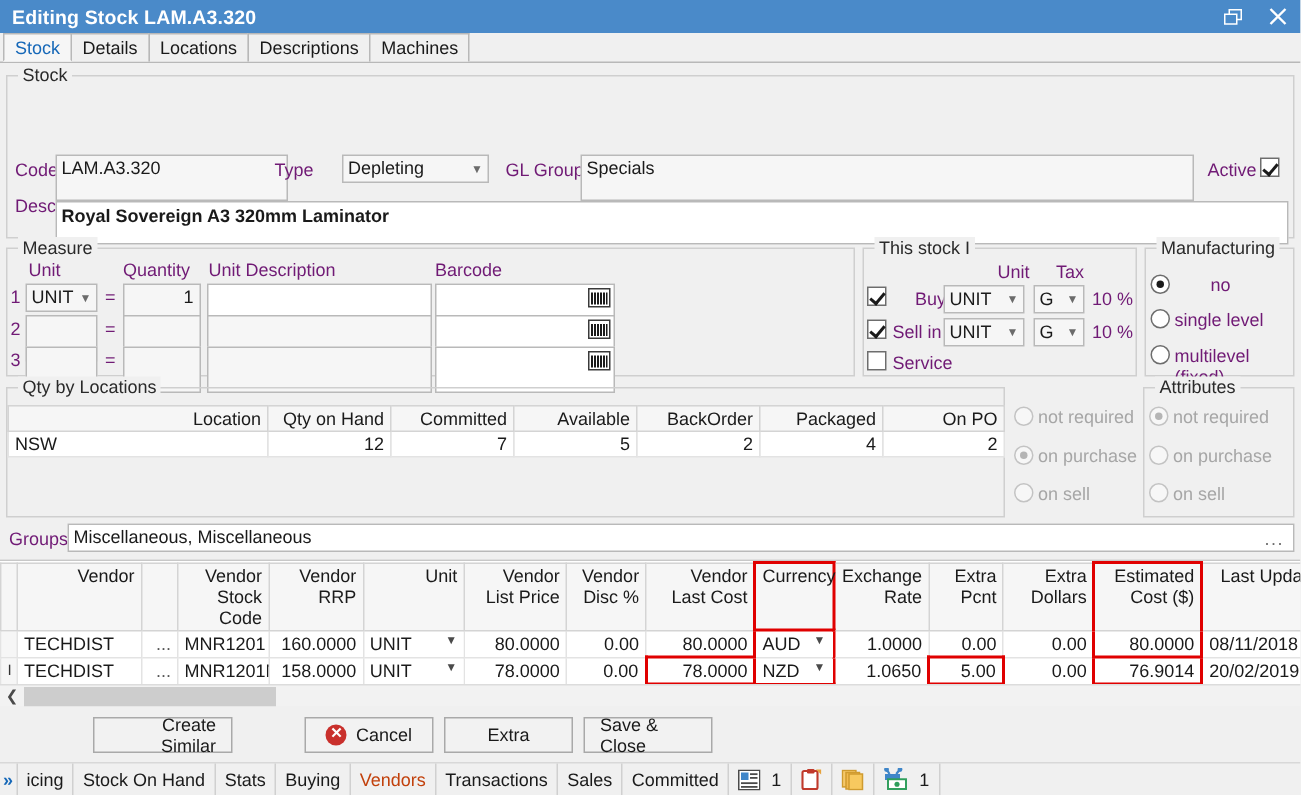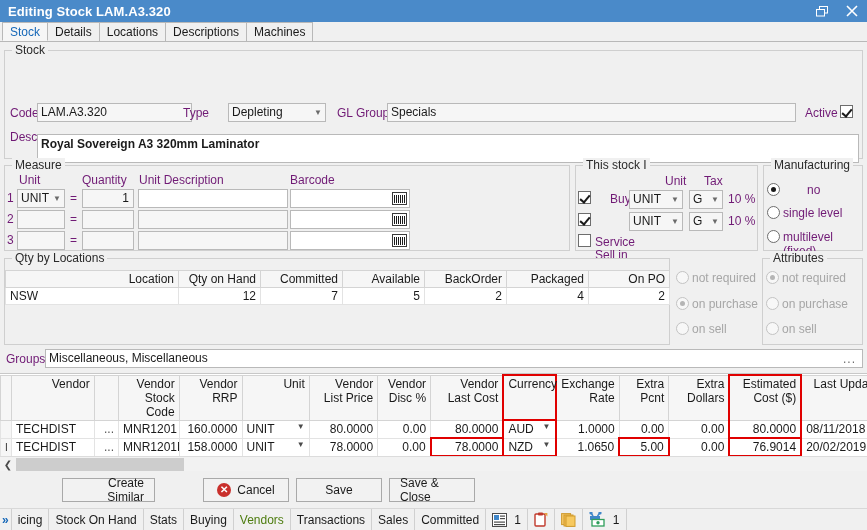--- a/index.html
+++ b/index.html
@@ -88,21 +88,21 @@
     padding: 0 3px;
     font-size: 12px;
     color: #2a2a2a;
   }
 
   
   .lbl { font-size: 12px; color: #701a75; }
   .inp {
     border: 1px solid #b9b9b9;
     background: #f6f6f6;
-    height: 19px;
+    height: 31px;
     font-family: "Liberation Sans", sans-serif;
     font-size: 12px;
     color: #1a1a1a;
     padding: 0 3px;
     line-height: 17px;
     white-space: nowrap; overflow: hidden;
   }
   .inp.white { background: #ffffff; }
   .inp.num { text-align: right; padding-right: 4px; }
   .combo {
@@ -247,21 +247,21 @@
     flex: 0 0 auto;
     font-size: 12px;
   }
   .sb-item {
     display: flex; align-items: center;
     padding: 0 6px;
     border-right: 1px solid #d0d0d0;
     color: #1a1a1a;
     white-space: nowrap;
   }
-  .sb-item.active { color: #4d7c0f; }
+  .sb-item.active { color: #c2410c; }
   .sb-item.chev { color: #1668b8; padding: 0 2px; font-weight: bold; }
   .sb-icon { display: inline-flex; align-items: center; }
   .sb-count { padding-left: 7px; }
 
   
   svg { display: block; }
 </style>
 </head>
 <body>
 
@@ -385,21 +385,21 @@
       <span>UNIT</span>
       <span class="arrow">▼</span>
     </div>
     <div class="combo enabled" style="position:absolute; left:689px; top:148px; width:34px;">
       <span>G</span>
       <span class="arrow">▼</span>
     </div>
     <div class="lbl" style="position:absolute; left:728px; top:150px;">10 %</div>
 
     <div class="cbx checked" style="position:absolute; left:578px; top:171px;"></div>
-    <div class="lbl" style="position:absolute; left:595px; top:172px;margin-top:34px;">Sell in</div>
+    <div class="lbl" style="position:absolute; left:595px; top:172px;">Sell in</div>
     <div class="combo enabled" style="position:absolute; left:629px; top:170px; width:54px;">
       <span>UNIT</span>
       <span class="arrow">▼</span>
     </div>
     <div class="combo enabled" style="position:absolute; left:689px; top:170px; width:34px;">
       <span>G</span>
       <span class="arrow">▼</span>
     </div>
     <div class="lbl" style="position:absolute; left:728px; top:172px;">10 %</div>
 
@@ -561,21 +561,21 @@
   </div>
 
   <div class="btnbar">
     <div class="btn" style="width:93px;text-align:right;">Create Similar</div>
     <div style="width:48px"></div>
     <div class="btn" style="width:74px;">
       <span class="xicon">✕</span>
       <span>Cancel</span>
     </div>
     <div style="width:7px"></div>
-    <div class="btn" style="width:74px;">Save</div>
+    <div class="btn" style="width:74px;">Extra</div>
     <div style="width:7px"></div>
     <div class="btn" style="width:82px;">Save &amp; Close</div>
   </div>
 
   <div class="statusbar">
     <div class="sb-item chev">»</div>
     <div class="sb-item">icing</div>
     <div class="sb-item">Stock On Hand</div>
     <div class="sb-item">Stats</div>
     <div class="sb-item">Buying</div>

